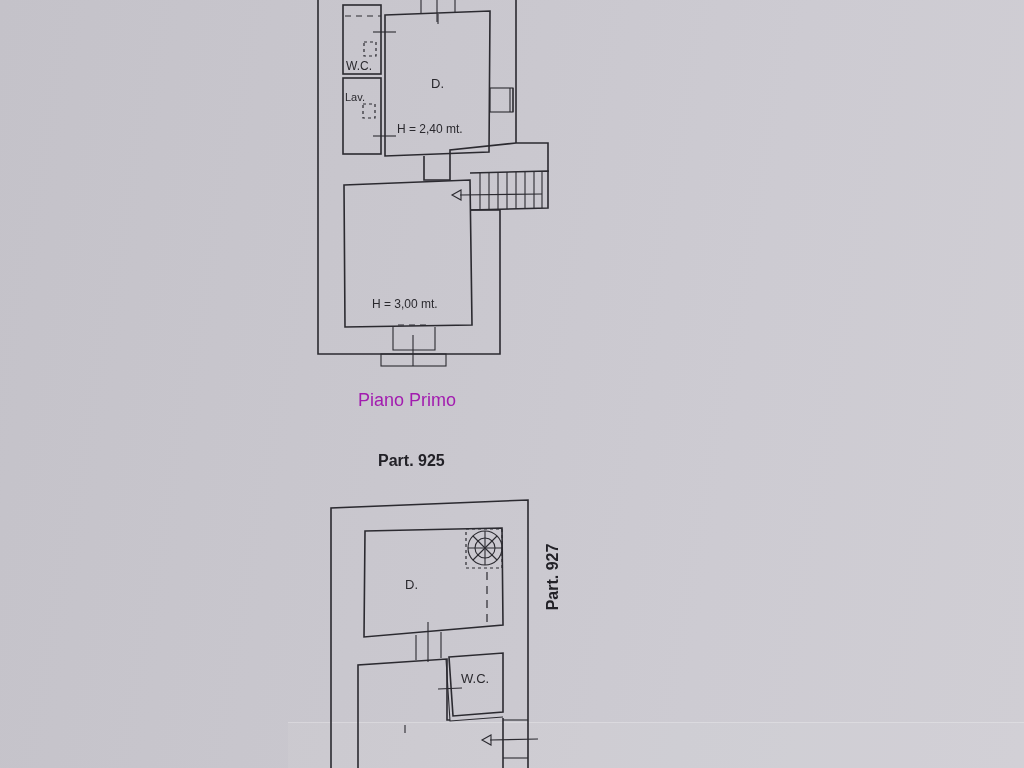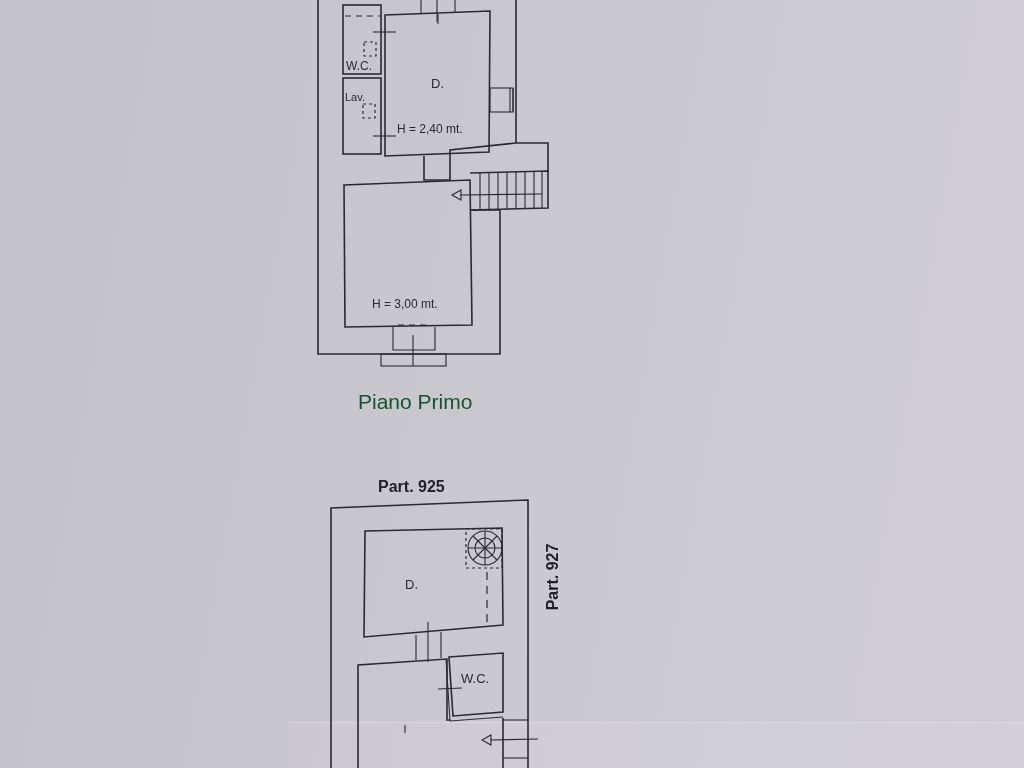--- a/index.html
+++ b/index.html
@@ -16,22 +16,22 @@
   .fold {
     position: absolute; left: 288px; top: 722px; width: 736px; height: 46px;
     background: rgba(255,255,255,0.06);
     border-top: 1px solid rgba(255,255,255,0.25);
   }
   svg { position: absolute; left: 0; top: 0; }
   .wall { fill: none; stroke: #2b2a30; stroke-width: 1.6; }
   .thin { fill: none; stroke: #2b2a30; stroke-width: 1.1; }
   .dash { fill: none; stroke: #2b2a30; stroke-width: 1.2; stroke-dasharray: 6 5; }
   .lbl { fill: #2a292e; font-family: "Liberation Sans", sans-serif; }
-  .plan-title { position: absolute; left: 358px; top: 390px; font-size: 21px; color: #14532d; }
-  .part-top { position: absolute; left: 378px; top: 478px; font-size: 16px; font-weight: bold; color: #222127; }
+  .plan-title { position: absolute; left: 358px; top: 390px; font-size: 18px; color: #a21caf; }
+  .part-top { position: absolute; left: 378px; top: 452px; font-size: 16px; font-weight: bold; color: #222127; }
   .part-side {
     position: absolute; left: 520px; top: 568px; font-size: 16px; font-weight: bold; color: #222127;
     transform: rotate(-90deg); transform-origin: center; white-space: nowrap;
   }
 </style>
 </head>
 <body>
 
 <div class="paper"></div>
 <div class="fold"></div>

